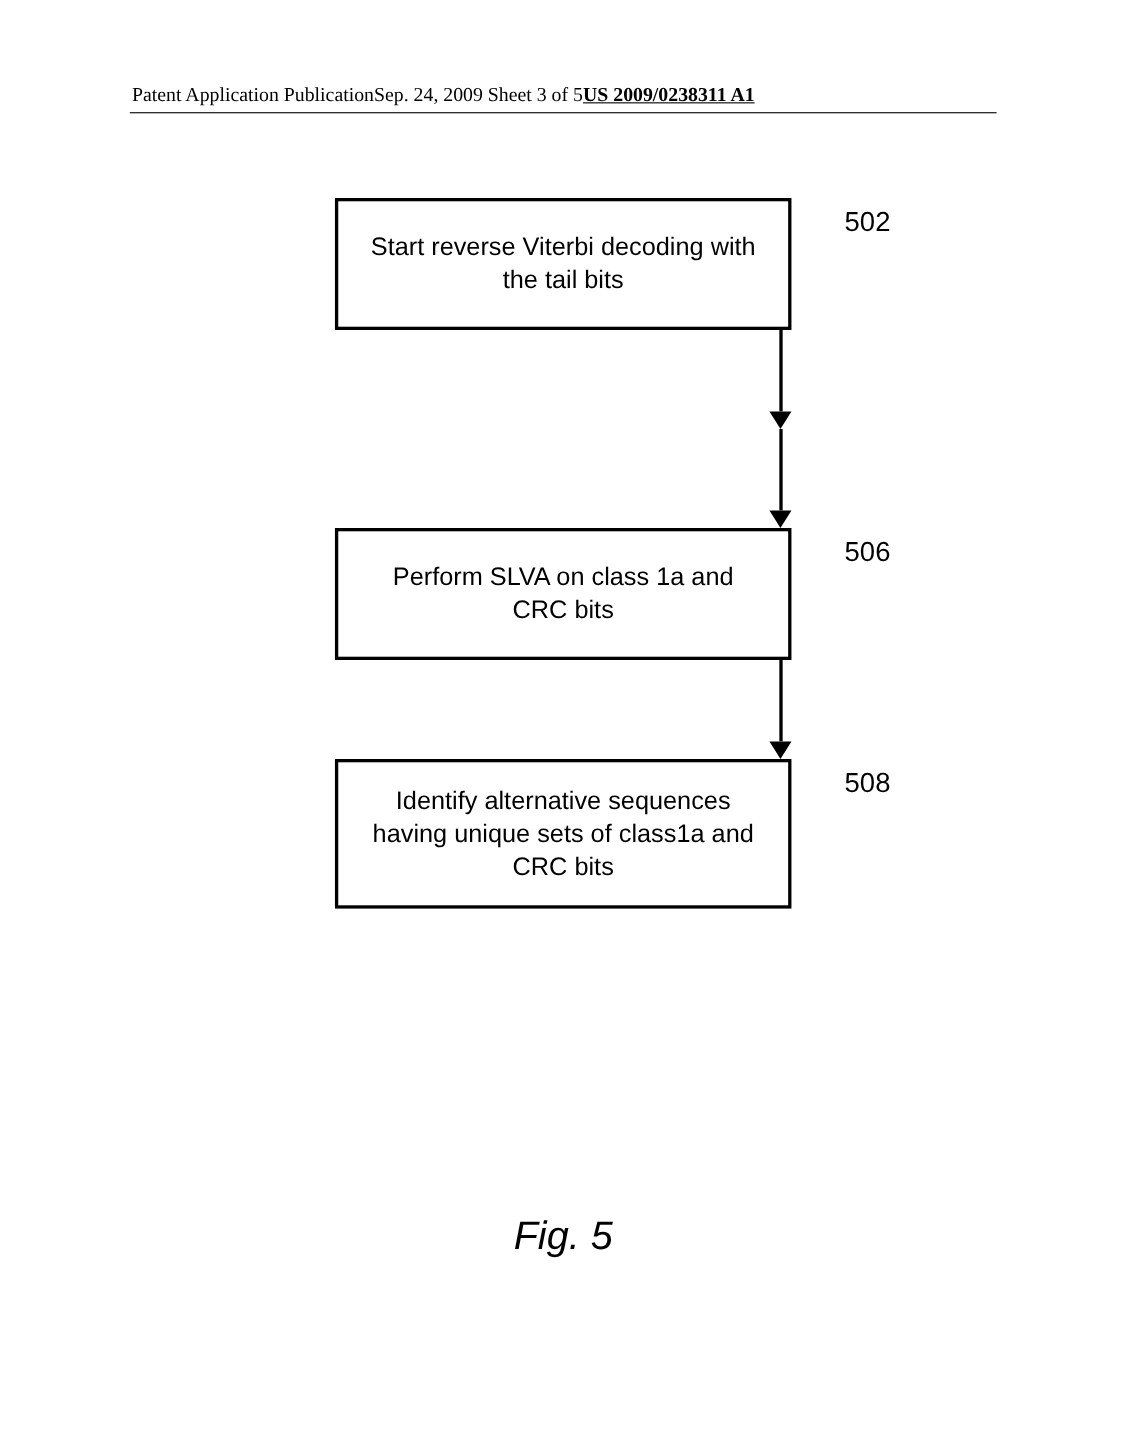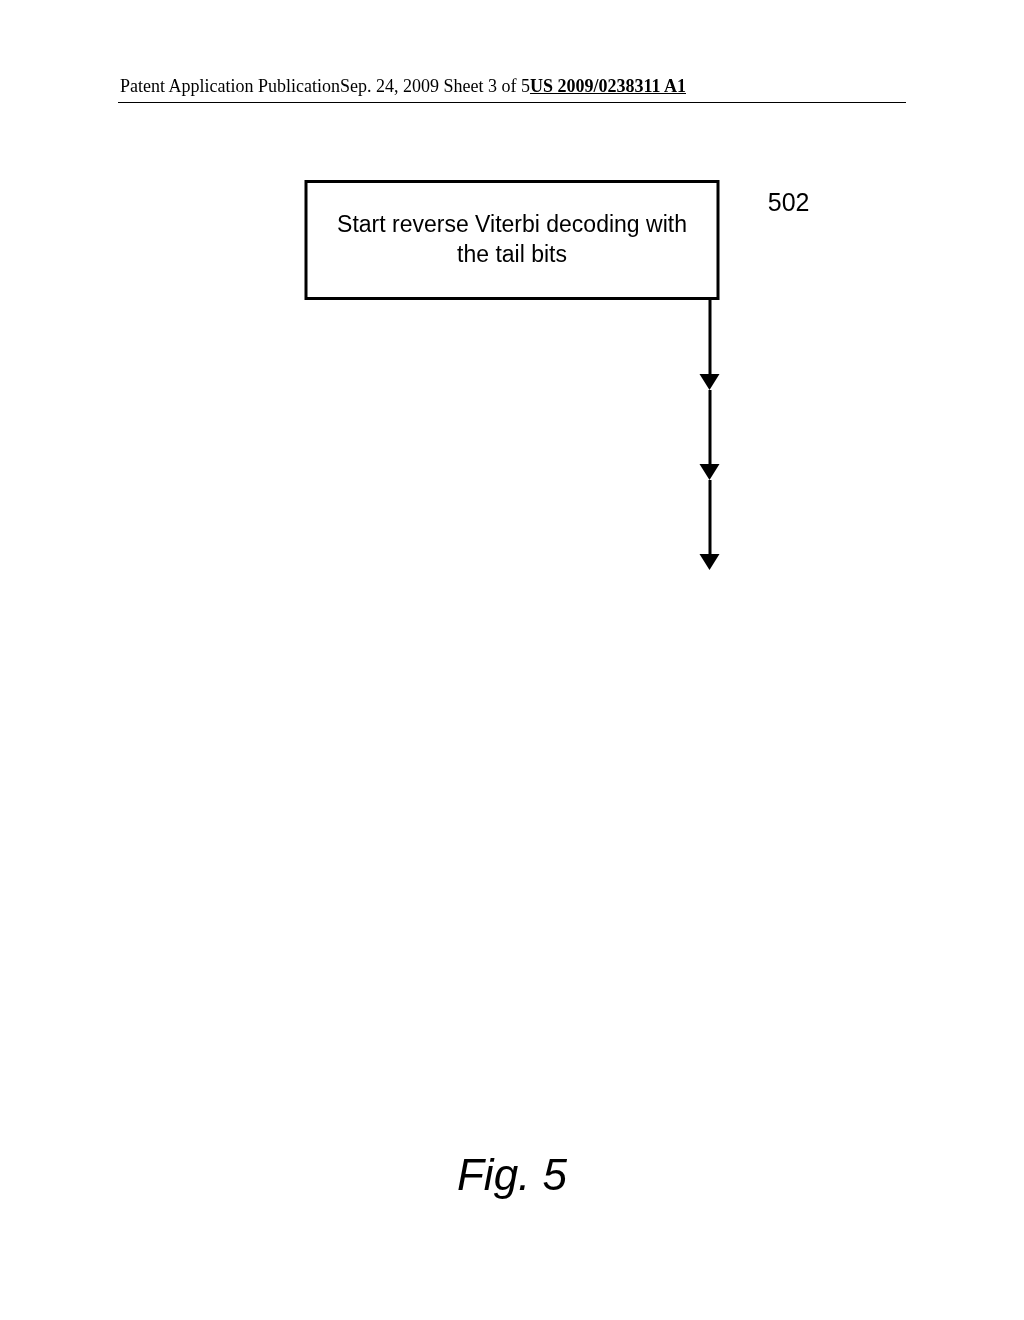--- a/index.html
+++ b/index.html
@@ -88,24 +88,24 @@
     }
     .arrow-head {
       width: 0;
       height: 0;
       border-left: 10px solid transparent;
       border-right: 10px solid transparent;
       border-top: 16px solid black;
     }
     .figure-caption {
       position: absolute;
-      top: 1150px;
+      top: 1102px;
       left: 50%;
       transform: translateX(-50%);
-      font-size: 44px;
+      font-size: 36px;
       font-style: italic;
       font-family: Arial, sans-serif;
     }
   </style>
 </head>
 <body>
 
 <div class="header">
   <span class="header-left">Patent Application Publication</span>
   <span class="header-center">Sep. 24, 2009  Sheet 3 of 5</span>
@@ -125,21 +125,33 @@
     <div class="arrow-line"></div>
     <div class="arrow-head"></div>
   </div>
 
 
   <div class="arrow-container">
     <div class="arrow-line"></div>
     <div class="arrow-head"></div>
   </div>
 
+  <div class="box-container">
+    <div class="box">
+      <span>Perform SLVA on class 1a and CRC bits</span>
+    </div>
+    <span class="ref-num">506</span>
+  </div>
 
   <div class="arrow-container">
     <div class="arrow-line"></div>
     <div class="arrow-head"></div>
   </div>
 
+  <div class="box-container">
+    <div class="box">
+      <span>Identify alternative sequences having unique sets of class1a and CRC bits</span>
+    </div>
+    <span class="ref-num">508</span>
+  </div>
 </div>
 
 <div class="figure-caption">Fig. 5</div>
 
 </body></html>

